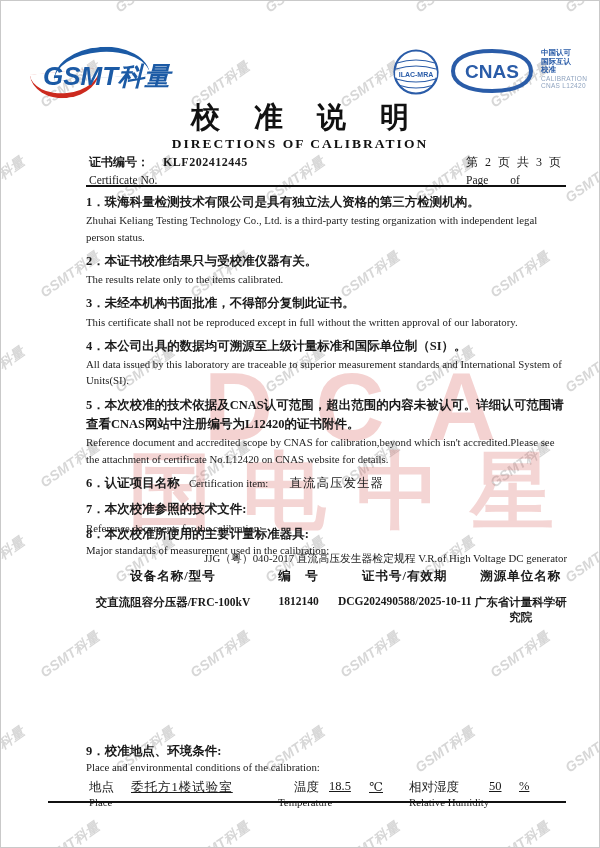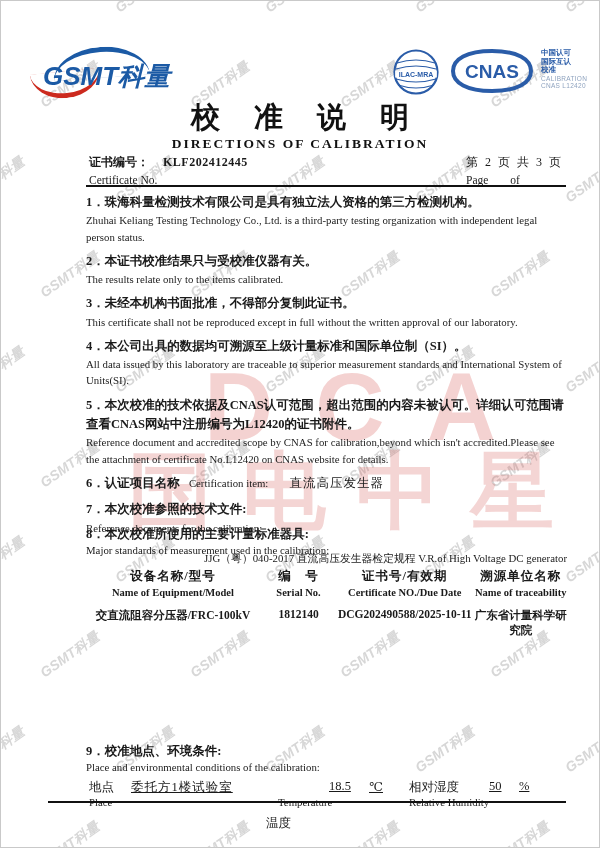--- a/index.html
+++ b/index.html
@@ -102,21 +102,21 @@
   .sec9{position:absolute;left:85px;right:30px;top:742px;z-index:2;}
   .sec9 .cn{font-weight:bold;font-size:12.5px;}
   .sec9 .en{font-size:10.8px;margin-top:1px;}
   .env{position:relative;height:36px;margin-top:6px;font-size:12px;}
   .env span{position:absolute;white-space:nowrap;}
   .env .lab-cn{top:0;font-size:12.5px;}
   .env .lab-en{top:17px;font-size:10.8px;}
   .env .val{top:0;font-size:12.5px;text-decoration:underline;}
   .p-place-cn{left:3px;} .p-place-en{left:3px;}
   .p-place-val{left:45px;letter-spacing:1px;}
-  .p-temp-cn{left:180px;margin-top:36px;} .p-temp-en{left:192px;}
+  .p-temp-cn{left:208px;} .p-temp-en{left:192px;}
   .p-temp-val{left:243px;} .p-temp-unit{left:283px;}
   .p-rh-cn{left:323px;} .p-rh-en{left:323px;}
   .p-rh-val{left:403px;} .p-rh-unit{left:433px;}
 </style>
 </head>
 <body>
 
 <div class="page">
 
   <div class="wm-layer" id="wm-layer">
@@ -276,26 +276,20 @@
           <col style="width:28%">
           <col style="width:20%">
         </colgroup>
       <thead>
         <tr>
           <th class="h-cn">设备名称/型号</th>
           <th class="h-cn">编　号</th>
           <th class="h-cn">证书号/有效期</th>
           <th class="h-cn">溯源单位名称</th>
         </tr>
-        <tr>
-          <th class="h-en">Name of Equipment/Model</th>
-          <th class="h-en">Serial No.</th>
-          <th class="h-en">Certificate NO./Due Date</th>
-          <th class="h-en">Name of traceability</th>
-        </tr>
       </thead>
       <tbody>
         <tr>
           <td>交直流阻容分压器/FRC-100kV</td>
           <td>1812140</td>
           <td>DCG202490588/2025-10-11</td>
           <td>广东省计量科学研究院</td>
         </tr>
       </tbody>
     </table>

